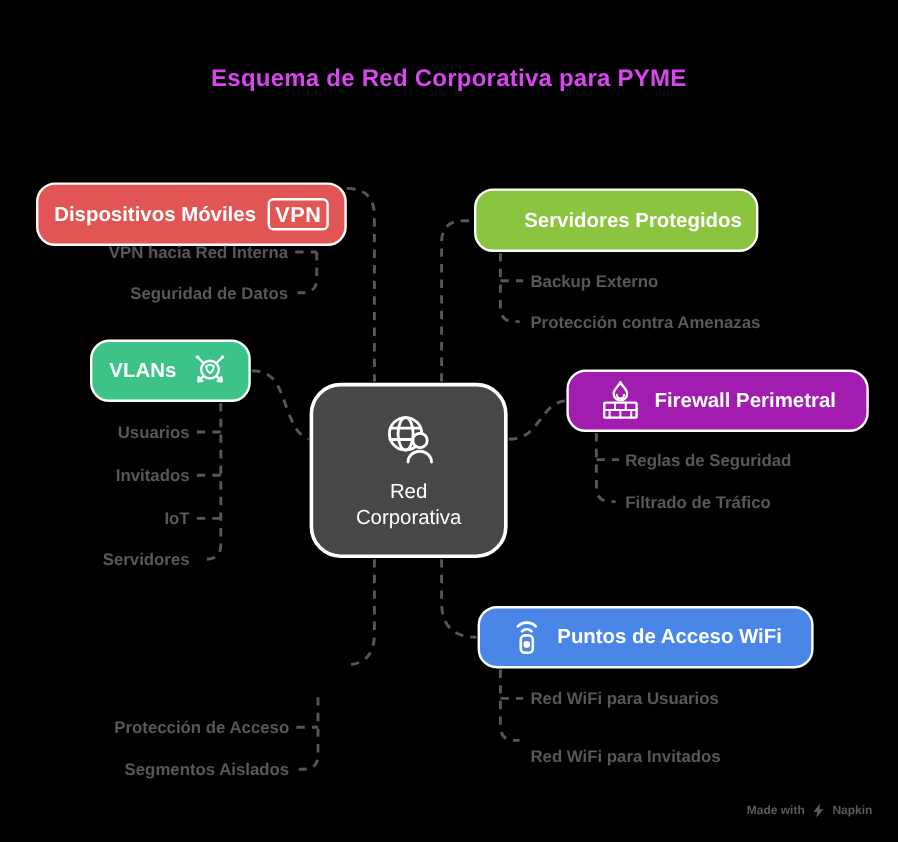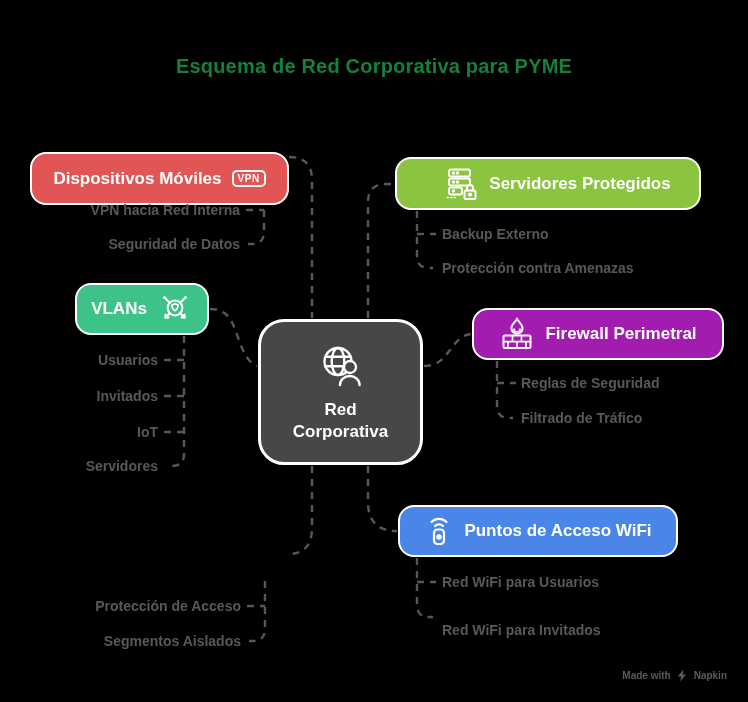--- a/index.html
+++ b/index.html
@@ -2,51 +2,51 @@
 <html><head>
 <meta charset="utf-8">
 <style>
   * { margin:0; padding:0; box-sizing:border-box; }
   html,body { background:#000; }
   body { width:748px; height:702px; font-family:"Liberation Sans", sans-serif; overflow:hidden; }
   .canvas { position:relative; width:748px; height:702px; background:#000; }
 
   .diagram-title {
     position:absolute; left:0; top:55px; width:748px; text-align:center;
-    font-size:20px; font-weight:bold; color:#15803d; letter-spacing:.2px;
+    font-size:20px; font-weight:bold; color:#d946ef; letter-spacing:.2px;
   }
 
   svg.connector-layer { position:absolute; left:0; top:0; width:748px; height:702px; }
   svg.connector-layer path {
     fill:none; stroke:#575757; stroke-width:2.4; stroke-dasharray:7 6; stroke-linecap:butt;
   }
 
   .node {
     position:absolute; display:flex; align-items:center; justify-content:center;
     border:2.5px solid #fff; border-radius:16px; color:#fff; font-weight:bold;
     font-size:17px; gap:10px; padding:0 12px; white-space:nowrap;
   }
   .node-mobile      { left:30px;  top:131px; width:259px; height:53px;margin-top:21px; }
-  .node-servers     { left:395px; top:157px; width:306px; height:53px;padding-left:30px; }
+  .node-servers     { left:395px; top:157px; width:237px; height:53px;padding-left:30px; }
   .node-vlans       { left:75px;  top:283px; width:134px; height:52px; }
   .node-firewall    { left:472px; top:308px; width:252px; height:52px; }
   .node-vlan-control{ left:25px;  top:528px; width:263px; height:53px; }
   .node-wifi        { left:398px; top:505px; width:280px; height:52px;text-align:center; }
 
   .node-center {
     position:absolute; left:258px; top:319px; width:165px; height:146px;
     display:flex; flex-direction:column; align-items:center; justify-content:center;
     border:3px solid #fff; border-radius:26px; color:#fff;
-    font-size:17px; font-weight:700; line-height:1.32; text-align:center;
+    font-size:17px; font-weight:400; line-height:1.32; text-align:center;
   }
   .node-center .center-icon { margin-bottom:6px; }
 
   .vpn-badge {
     display:inline-block; border:2.2px solid #fff; border-radius:5px;
-    font-size:10px; font-weight:800; padding:1px 4px 0 4px; line-height:1.25; letter-spacing:.5px;
+    font-size:18px; font-weight:800; padding:1px 4px 0 4px; line-height:1.25; letter-spacing:.5px;
   }
 
   .sublabel {
     position:absolute; font-size:14px; font-weight:600; color:#585858;
     white-space:nowrap; line-height:16px;
   }
   .sub-right { text-align:right; }
 
   .footer {
     position:absolute; right:21px; top:669px; display:flex; align-items:center; gap:5px;

